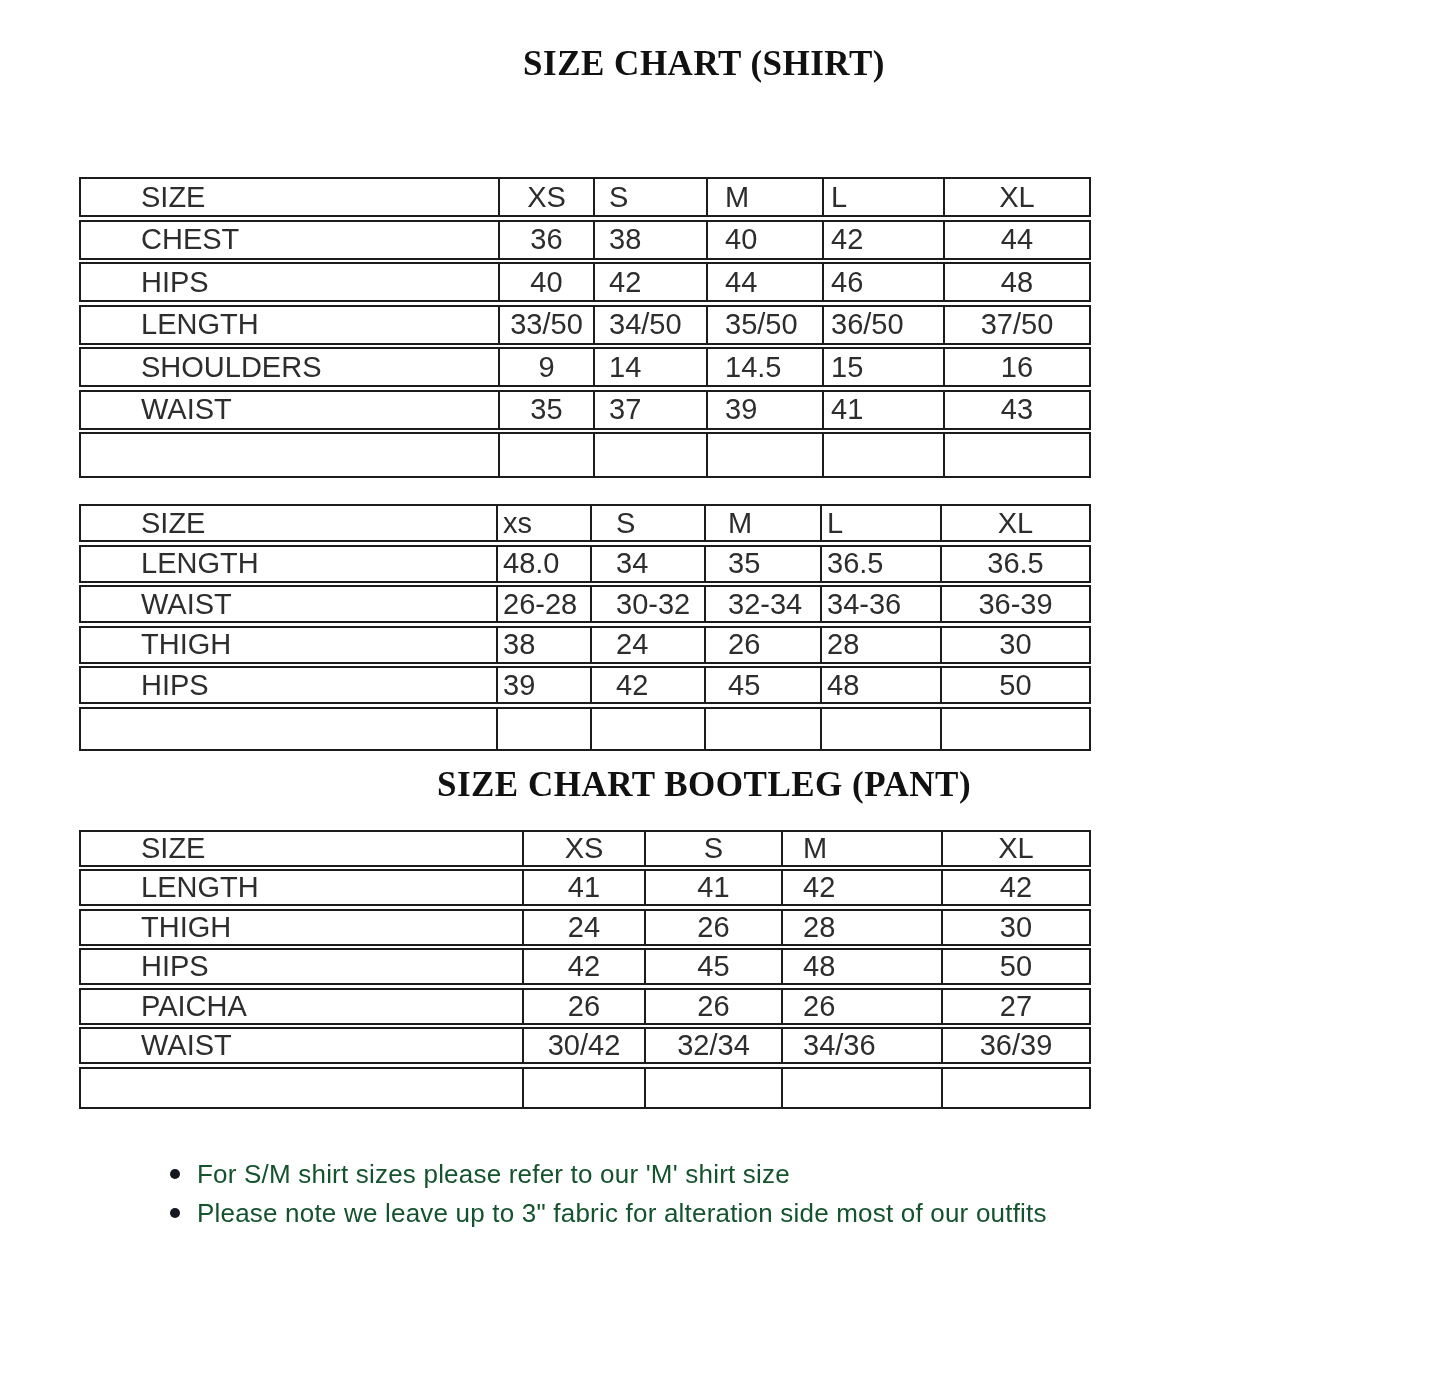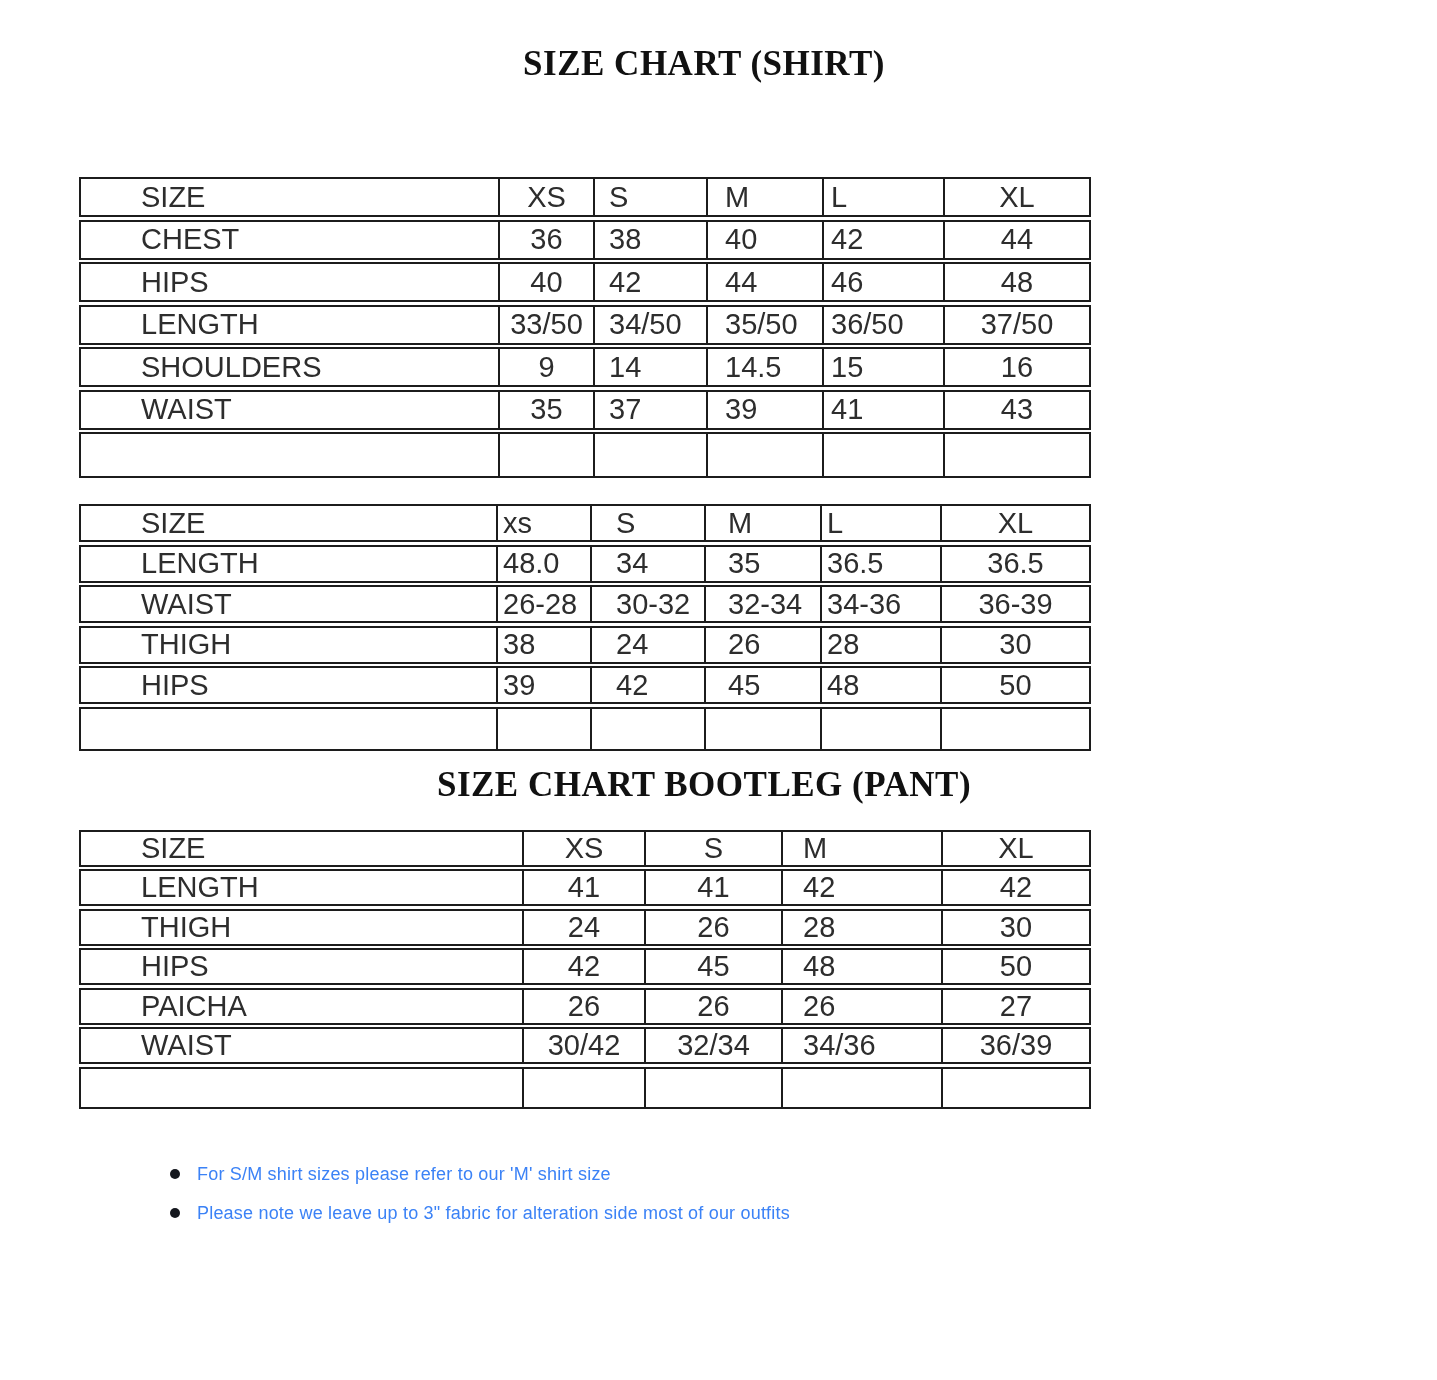--- a/index.html
+++ b/index.html
@@ -93,22 +93,22 @@
   }
   .dot {
     width: 10px;
     height: 10px;
     border-radius: 50%;
     background: #15181e;
     margin-right: 17px;
     flex: 0 0 auto;
   }
   .note-text {
-    font-size: 18px;
-    color: #3b82f6;
+    font-size: 26px;
+    color: #14532d;
     letter-spacing: 0.2px;
   }
 </style>
 </head>
 <body>
 
 <div class="page">
 
   <h1 class="doc-title title-0">SIZE CHART (SHIRT)</h1>
 

